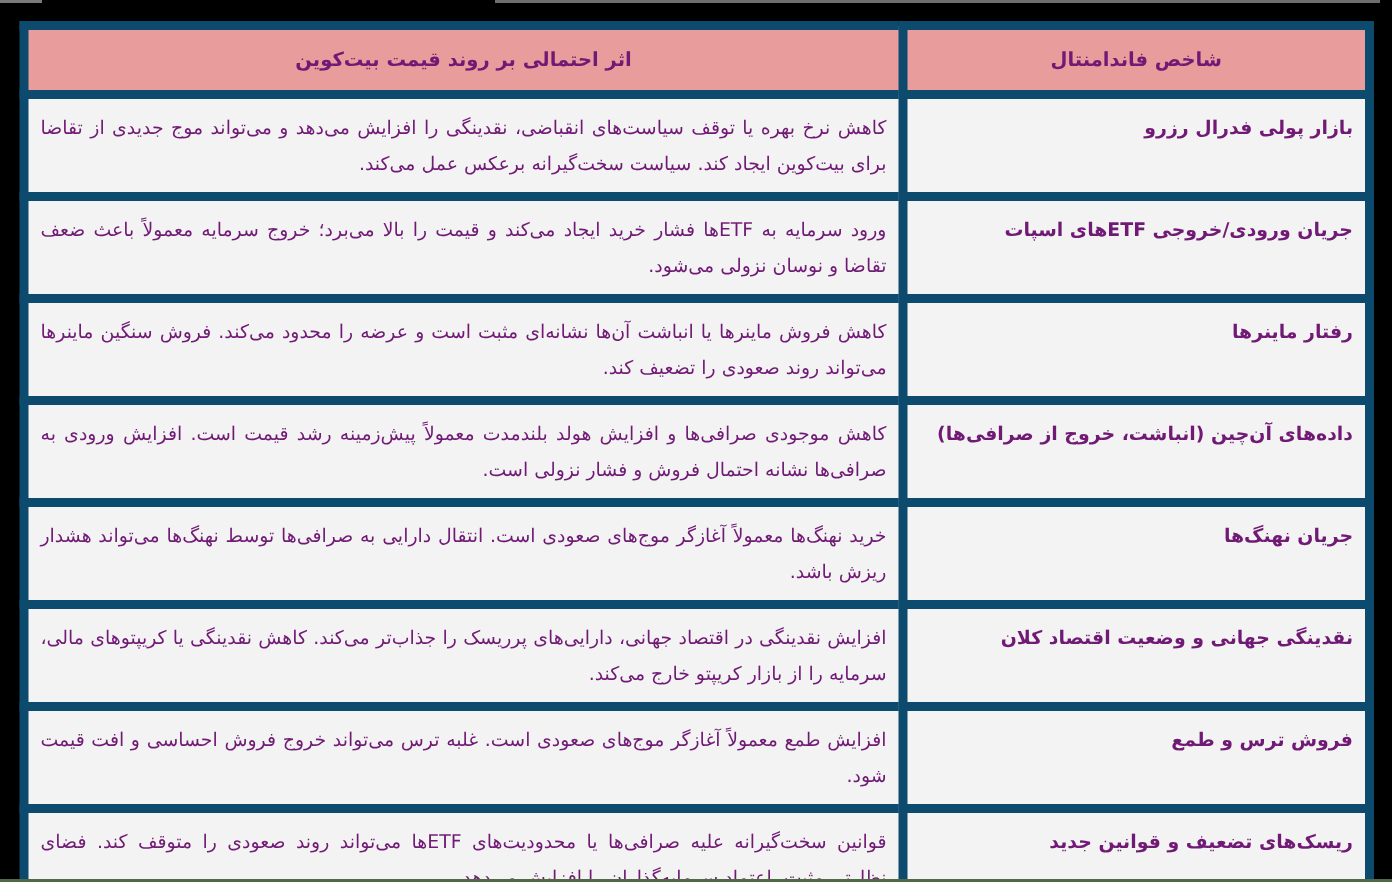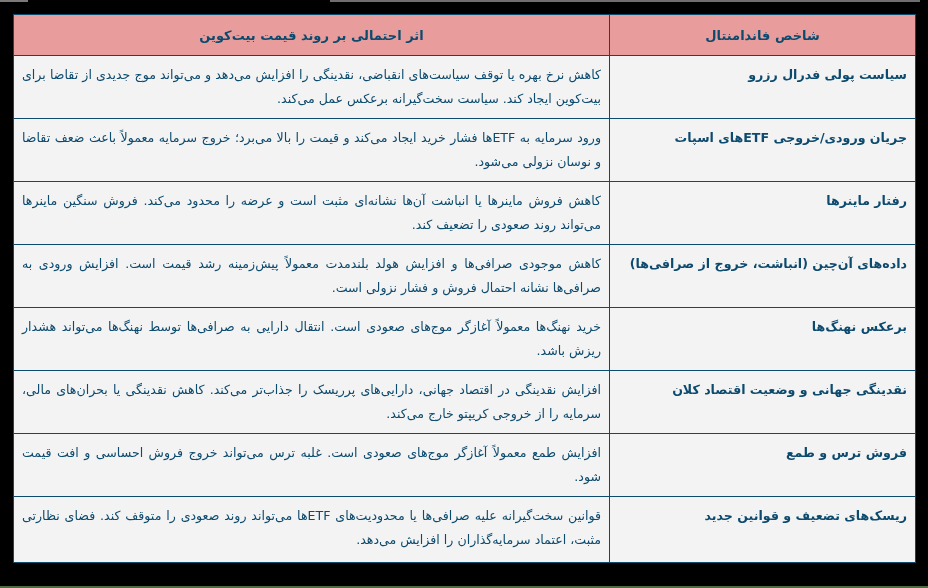--- a/index.html
+++ b/index.html
@@ -8,22 +8,22 @@
     font-family: "DejaVu Sans", sans-serif;
   }
   .topline-left { position: absolute; left: 0; top: 0; width: 28px; height: 2px; background: #7a7a7a; }
   .topline-right { position: absolute; left: 330px; top: 0; width: 590px; height: 2px; background: #6e6e6e; }
   .bottomline { position: absolute; left: 0; bottom: 0; width: 928px; height: 2px; background: #4f6a45; }
   table.fund {
     position: absolute; left: 13px; top: 14px; width: 903px;
     border-collapse: collapse; direction: rtl; table-layout: fixed;
   }
   table.fund th, table.fund td {
-    border: 1px solid #0c4a6e;
-    font-size: 12.6px; color: #0c4a6e;
+    border: 6px solid #0c4a6e;
+    font-size: 12.6px; color: #701a75;
   }
   table.fund thead th {
     background: #e89c9c; height: 38px; font-weight: bold; text-align: center; font-size: 13px;
   }
   table.fund tbody td { background: #f3f3f3; vertical-align: top; height: 55px; padding: 7px 8px 0 8px; line-height: 24px; }
   td.label-cell { width: 303px; font-weight: bold; text-align: right; }
   td.desc-cell { text-align: justify; }
   tbody tr:last-child td { height: 58px; }
 </style>
 </head>
@@ -34,42 +34,42 @@
 
 <table class="fund">
   <thead>
     <tr>
       <th style="width:303px">شاخص فاندامنتال</th>
       <th>اثر احتمالی بر روند قیمت بیت‌کوین</th>
     </tr>
   </thead>
   <tbody>
     <tr>
-      <td class="label-cell">سیاست پولی فدرال رزرو</td>
+      <td class="label-cell">بازار پولی فدرال رزرو</td>
       <td class="desc-cell">کاهش نرخ بهره یا توقف سیاست‌های انقباضی، نقدینگی را افزایش می‌دهد و می‌تواند موج جدیدی از تقاضا برای بیت‌کوین ایجاد کند. سیاست سخت‌گیرانه برعکس عمل می‌کند.</td>
     </tr>
     <tr>
       <td class="label-cell">جریان ورودی/خروجی ETFهای اسپات</td>
       <td class="desc-cell">ورود سرمایه به ETFها فشار خرید ایجاد می‌کند و قیمت را بالا می‌برد؛ خروج سرمایه معمولاً باعث ضعف تقاضا و نوسان نزولی می‌شود.</td>
     </tr>
     <tr>
       <td class="label-cell">رفتار ماینرها</td>
       <td class="desc-cell">کاهش فروش ماینرها یا انباشت آن‌ها نشانه‌ای مثبت است و عرضه را محدود می‌کند. فروش سنگین ماینرها می‌تواند روند صعودی را تضعیف کند.</td>
     </tr>
     <tr>
       <td class="label-cell">داده‌های آن‌چین (انباشت، خروج از صرافی‌ها)</td>
       <td class="desc-cell">کاهش موجودی صرافی‌ها و افزایش هولد بلندمدت معمولاً پیش‌زمینه رشد قیمت است. افزایش ورودی به صرافی‌ها نشانه احتمال فروش و فشار نزولی است.</td>
     </tr>
     <tr>
-      <td class="label-cell">برعکس نهنگ‌ها</td>
+      <td class="label-cell">جریان نهنگ‌ها</td>
       <td class="desc-cell">خرید نهنگ‌ها معمولاً آغازگر موج‌های صعودی است. انتقال دارایی به صرافی‌ها توسط نهنگ‌ها می‌تواند هشدار ریزش باشد.</td>
     </tr>
     <tr>
       <td class="label-cell">نقدینگی جهانی و وضعیت اقتصاد کلان</td>
-      <td class="desc-cell">افزایش نقدینگی در اقتصاد جهانی، دارایی‌های پرریسک را جذاب‌تر می‌کند. کاهش نقدینگی یا بحران‌های مالی، سرمایه را از خروجی کریپتو خارج می‌کند.</td>
+      <td class="desc-cell">افزایش نقدینگی در اقتصاد جهانی، دارایی‌های پرریسک را جذاب‌تر می‌کند. کاهش نقدینگی یا کریپتو‌های مالی، سرمایه را از بازار کریپتو خارج می‌کند.</td>
     </tr>
     <tr>
       <td class="label-cell">فروش ترس و طمع</td>
       <td class="desc-cell">افزایش طمع معمولاً آغازگر موج‌های صعودی است. غلبه ترس می‌تواند خروج فروش احساسی و افت قیمت شود.</td>
     </tr>
     <tr>
       <td class="label-cell">ریسک‌های تضعیف و قوانین جدید</td>
       <td class="desc-cell">قوانین سخت‌گیرانه علیه صرافی‌ها یا محدودیت‌های ETFها می‌تواند روند صعودی را متوقف کند. فضای نظارتی مثبت، اعتماد سرمایه‌گذاران را افزایش می‌دهد.</td>
     </tr>
   </tbody>

